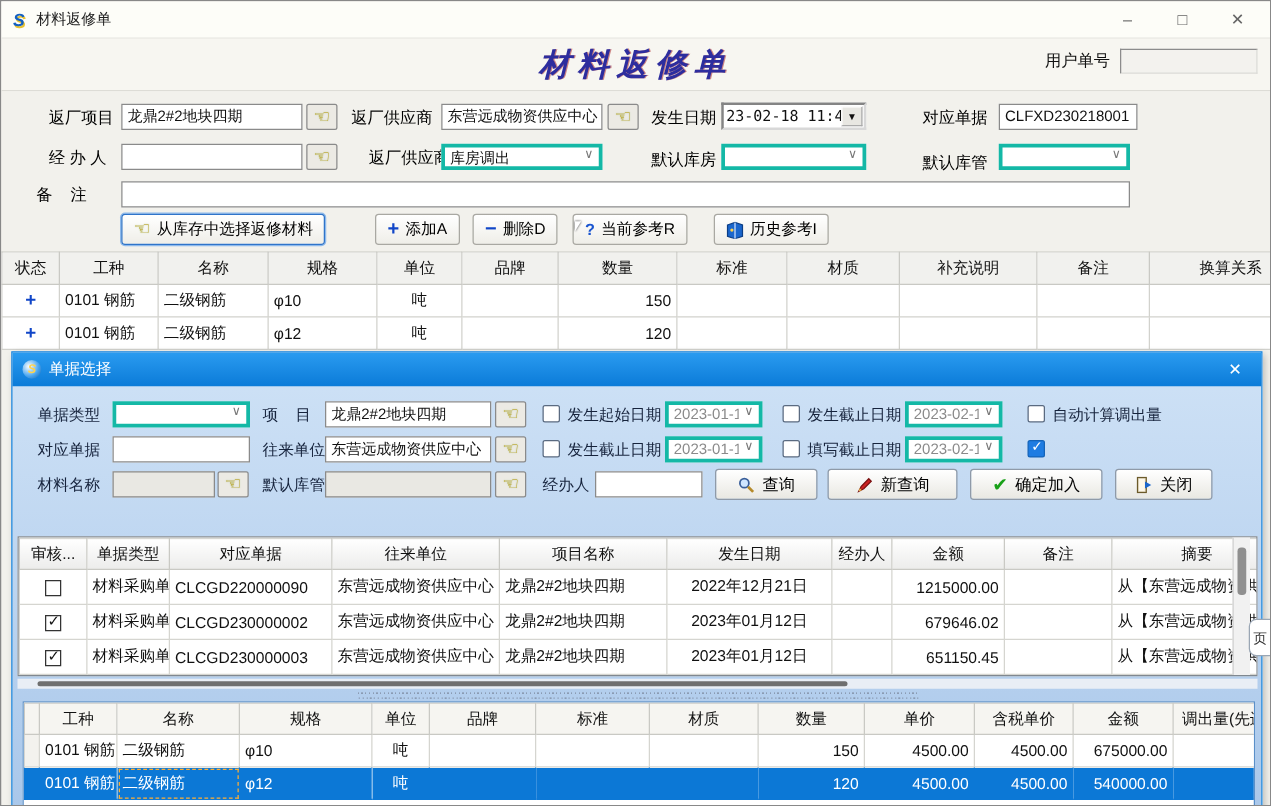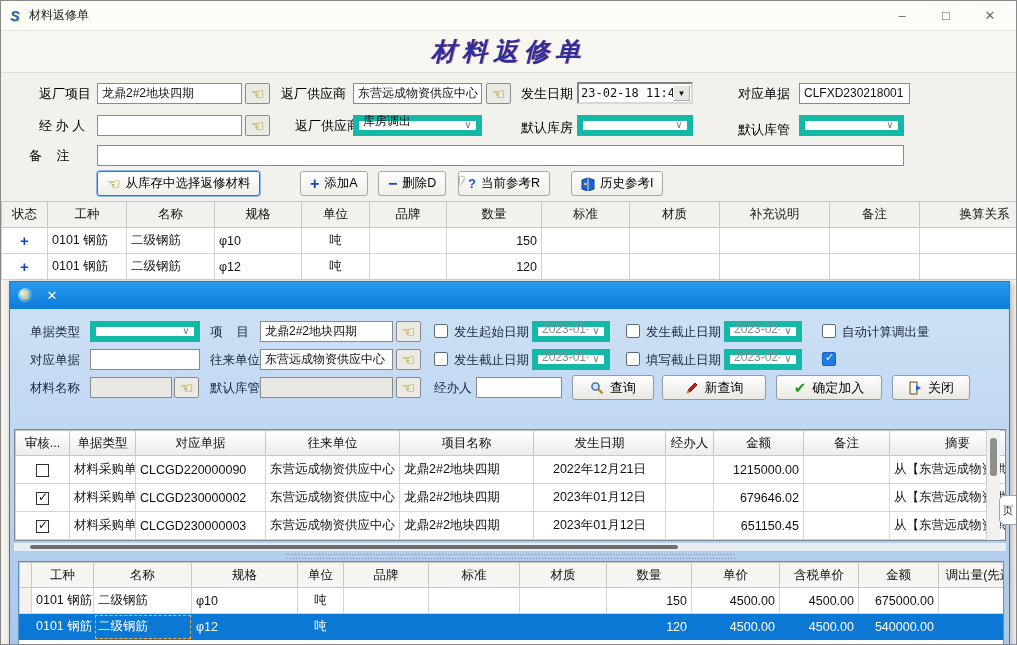--- a/index.html
+++ b/index.html
@@ -23,21 +23,21 @@
   .userno { position:absolute; right:10px; top:8px; display:flex; align-items:center; gap:8px; }
   .userno .lbl { font-size:13px; }
   .sunken { width:110px; height:20px; background:#f3f2ee; border:1px solid; border-color:#8c8c8c #dcdcd8 #dcdcd8 #8c8c8c; }
 
   
   .form { position:relative; height:128px; background:#f2f1ec; }
   .flabel { position:absolute; height:22px; line-height:22px; font-size:13px; color:#000; white-space:pre; }
   .tb { position:absolute; height:21px; line-height:19px; background:#fff; border:1px solid #8a8a8a; padding:0 4px;
         font-size:12px; white-space:nowrap; overflow:hidden; }
   .tb.dis { background:#e9e8e3; }
-  .combo { position:absolute; height:21px; background:#fff; border:6px solid #14b8a6; display:flex; align-items:flex-end; }
+  .combo { position:absolute; height:21px; background:#fff; border:3px solid #14b8a6; display:flex; align-items:flex-start; }
   .combo .val { flex:1; padding:0 4px; white-space:nowrap; overflow:hidden; }
   .combo .chev { width:16px; text-align:center; color:#777; font-size:10px; }
   .datecombo { position:absolute; height:22px; background:#fff; border:2px inset #d8d8d8; display:flex; align-items:center; }
   .datecombo .val { flex:1; padding:0 2px; font-family:"DejaVu Sans Mono","Liberation Mono",monospace; font-size:12px; white-space:nowrap; overflow:hidden; }
   .datecombo .dbtn { width:17px; height:16px; margin-right:1px; background:#e8e7e2; border:1px outset #fff; display:flex; align-items:center; justify-content:center; font-size:8px; color:#111; }
   .handbtn { position:absolute; width:25px; height:21px; background:#eceae4; border:1px solid #8a8a8a; border-radius:2px;
              display:flex; align-items:center; justify-content:center; }
   .hand { color:#caa21f; font-size:15px; line-height:1; text-shadow:0 0 1px #7a5; }
 
   
@@ -122,20 +122,24 @@
     <span class="tb-title">材料返修单</span>
     <span class="wbtns">
       <span class="wbtn">–</span>
       <span class="wbtn">□</span>
       <span class="wbtn">✕</span>
     </span>
   </div>
 
   <div class="headband">
     <div class="bigtitle">材料返修单</div>
+    <div class="userno">
+      <span class="lbl">用户单号</span>
+      <span class="sunken"></span>
+    </div>
   </div>
 
   <div class="form">
 
     <span class="flabel" style="left:38px;top:10px">返厂项目</span>
     <span class="tb" style="left:96px;top:10px;width:145px">龙鼎2#2地块四期</span>
     <span class="handbtn" style="left:244px;top:10px">
         <span class="hand">☜</span>
       </span>
     <span class="flabel" style="left:280px;top:10px">返厂供应商</span>
@@ -258,20 +262,21 @@
       <td></td>
       <td></td>
       <td></td>
     </tr>
   </tbody>
     </table>
 
   <div class="modal">
     <div class="mtitle">
       <span class="micon">S</span>
+      <span class="t">单据选择</span>
       <span class="mclose">✕</span>
     </div>
     <div class="mbody">
 
       <div class="mrow" style="top:12px">
         <span class="mlabel" style="left:20px">单据类型</span>
         <span class="combo" style="left:80px;top:0;width:110px">
           <span class="val"></span>
           <span class="chev">∨</span>
         </span>

